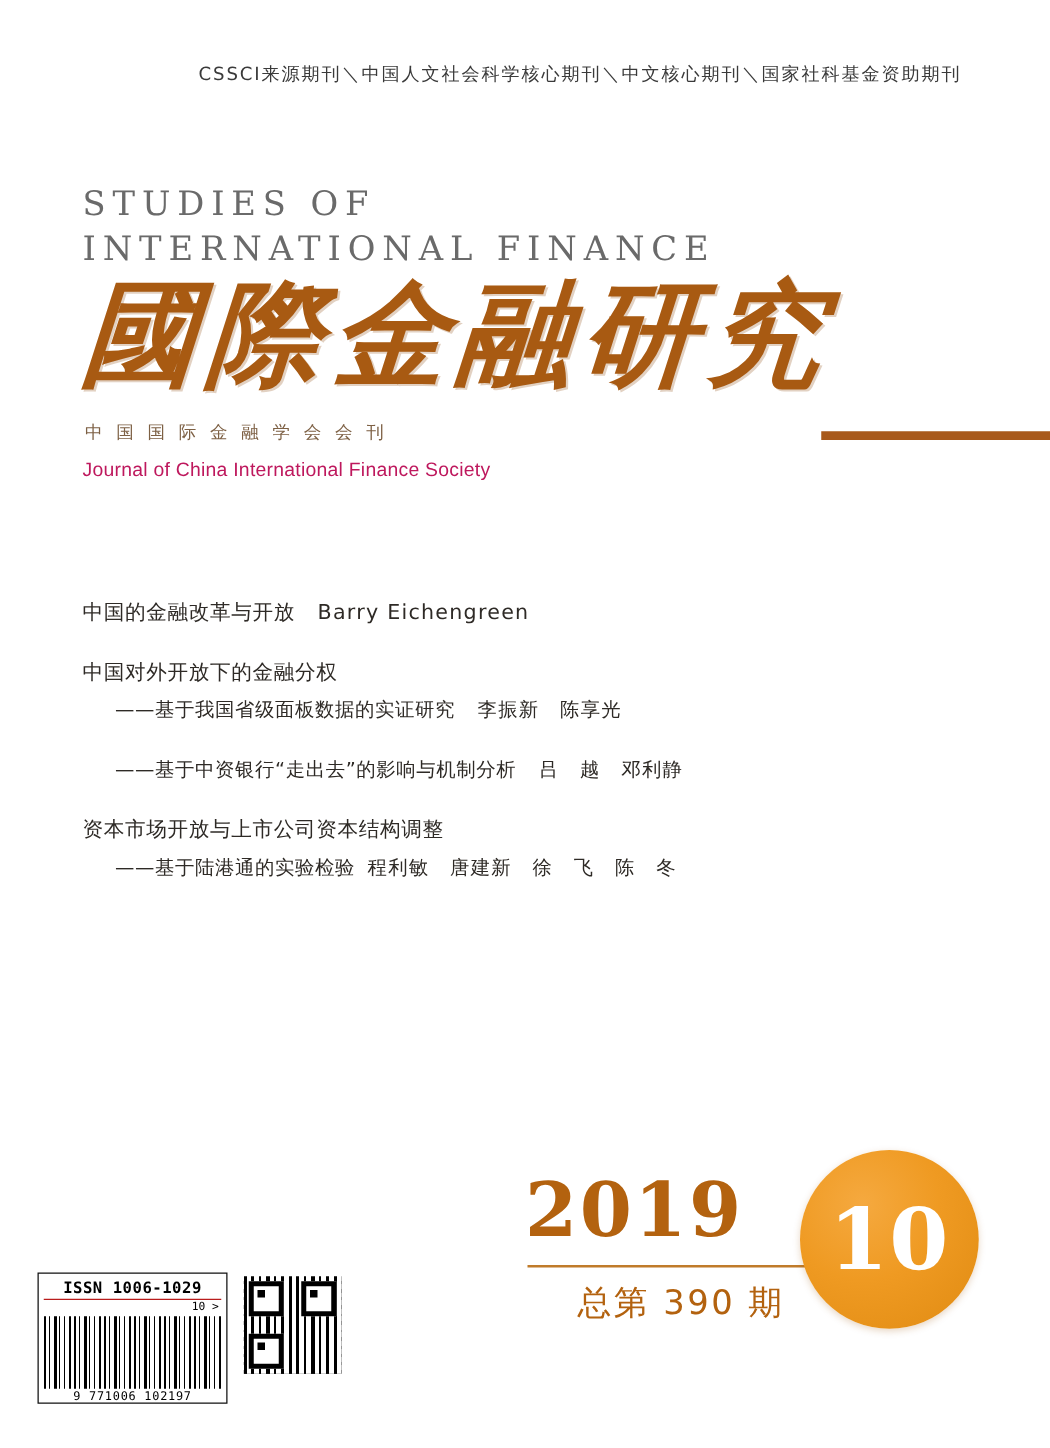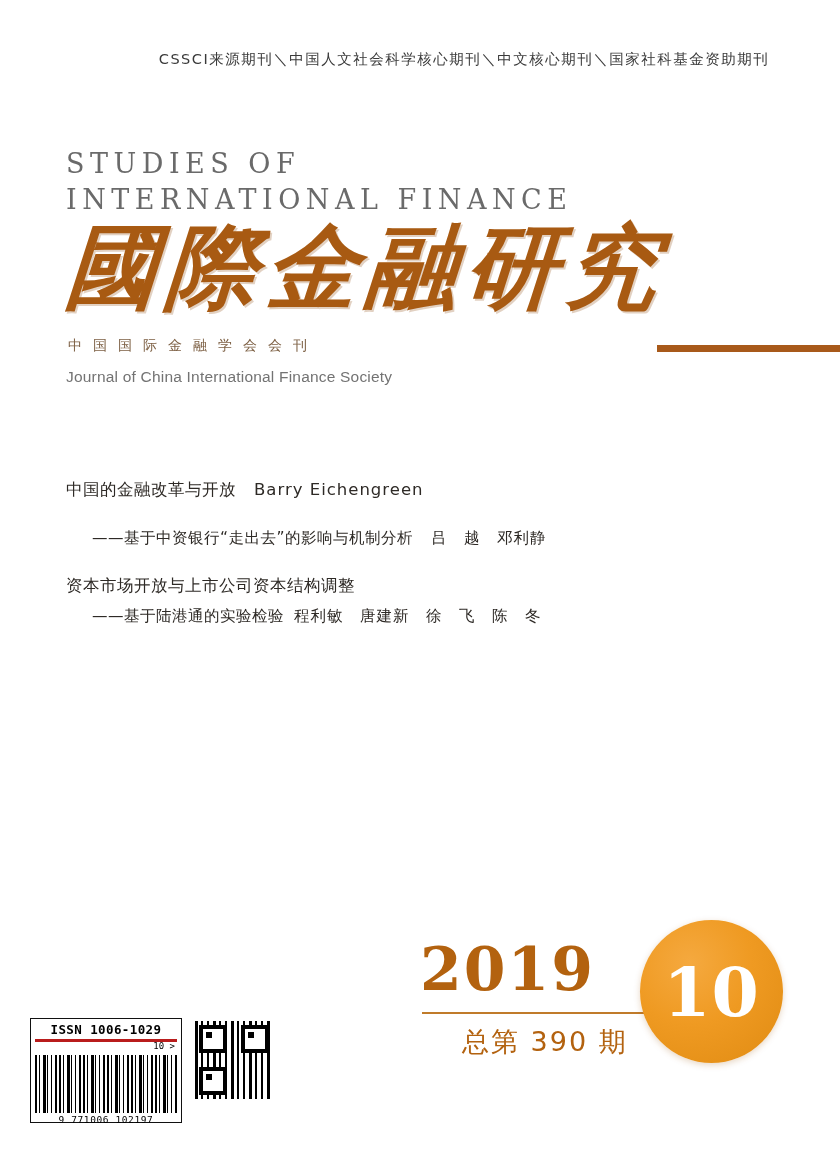--- a/index.html
+++ b/index.html
@@ -97,21 +97,21 @@
     font-size: 14px;
     letter-spacing: 11px;
     color: #7d6044;
     font-family: Liberation Sans, sans-serif;
   }
   .society-en {
     position: absolute;
     left: 66px;
     top: 368px;
     font-size: 15.5px;
-    color: #737373;
+    color: #be185d;
     font-family: "Liberation Sans", sans-serif;
     letter-spacing: 0.2px;
   }
   .rule-right {
     position: absolute;
     left: 657px;
     top: 345px;
     width: 183px;
     height: 7px;
     background: #a8591a;
@@ -212,21 +212,21 @@
     box-sizing: border-box;
     padding: 3px 4px;
   }
   .issn-label {
     font-family: "DejaVu Sans Mono", "Liberation Mono", monospace;
     font-size: 12.5px;
     font-weight: bold;
     color: #000;
     text-align: center;
     letter-spacing: 0.4px;
-    border-bottom: 3px solid #b91c1c;
+    border-bottom: 1px solid #b91c1c;
     padding-bottom: 2px;
   }
   .barcode-bars {
     position: relative;
     height: 58px;
     margin-top: 13px;
     background:
       repeating-linear-gradient(90deg,
         #000 0 2px, #fff 2px 4px, #000 4px 5px, #fff 5px 8px,
         #000 8px 11px, #fff 11px 12px, #000 12px 13px, #fff 13px 16px,
@@ -311,20 +311,28 @@
   <div class="rule-right"></div>
 
   <div class="toc">
 
     <div class="toc-item">
       <div class="toc-line1">
         <span>中国的金融改革与开放</span><span class="gap"></span><span class="authors">Barry Eichengreen</span>
       </div>
     </div>
 
+    <div class="toc-item">
+      <div class="toc-line1">
+        <span>中国对外开放下的金融分权</span>
+      </div>
+      <div class="toc-line2">
+        <span>——基于我国省级面板数据的实证研究</span><span class="gap"></span><span class="authors">李振新　陈享光</span>
+      </div>
+    </div>
 
 
     <div class="toc-item">
       <div class="toc-line2">
         <span>——基于中资银行“走出去”的影响与机制分析</span><span class="gap"></span><span class="authors">吕　越　邓利静</span>
       </div>
     </div>
 
     <div class="toc-item">
       <div class="toc-line1">

